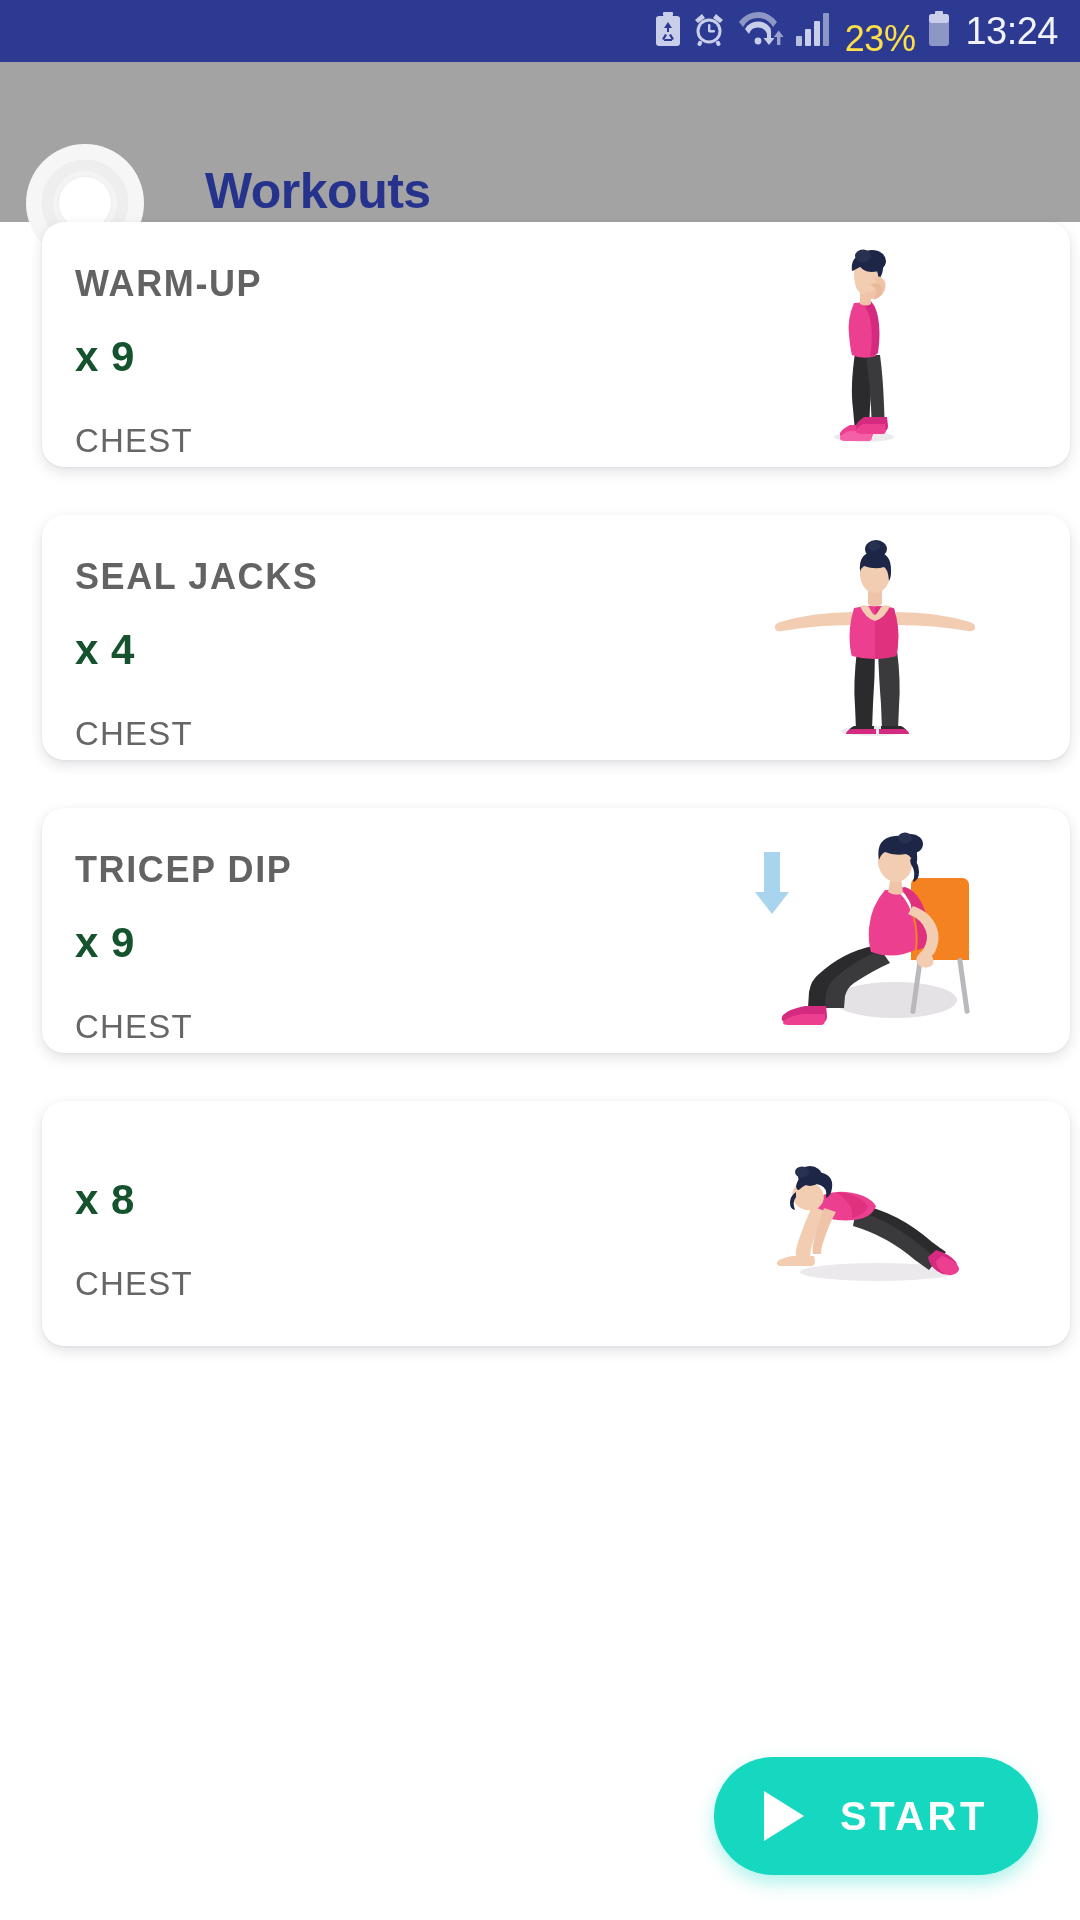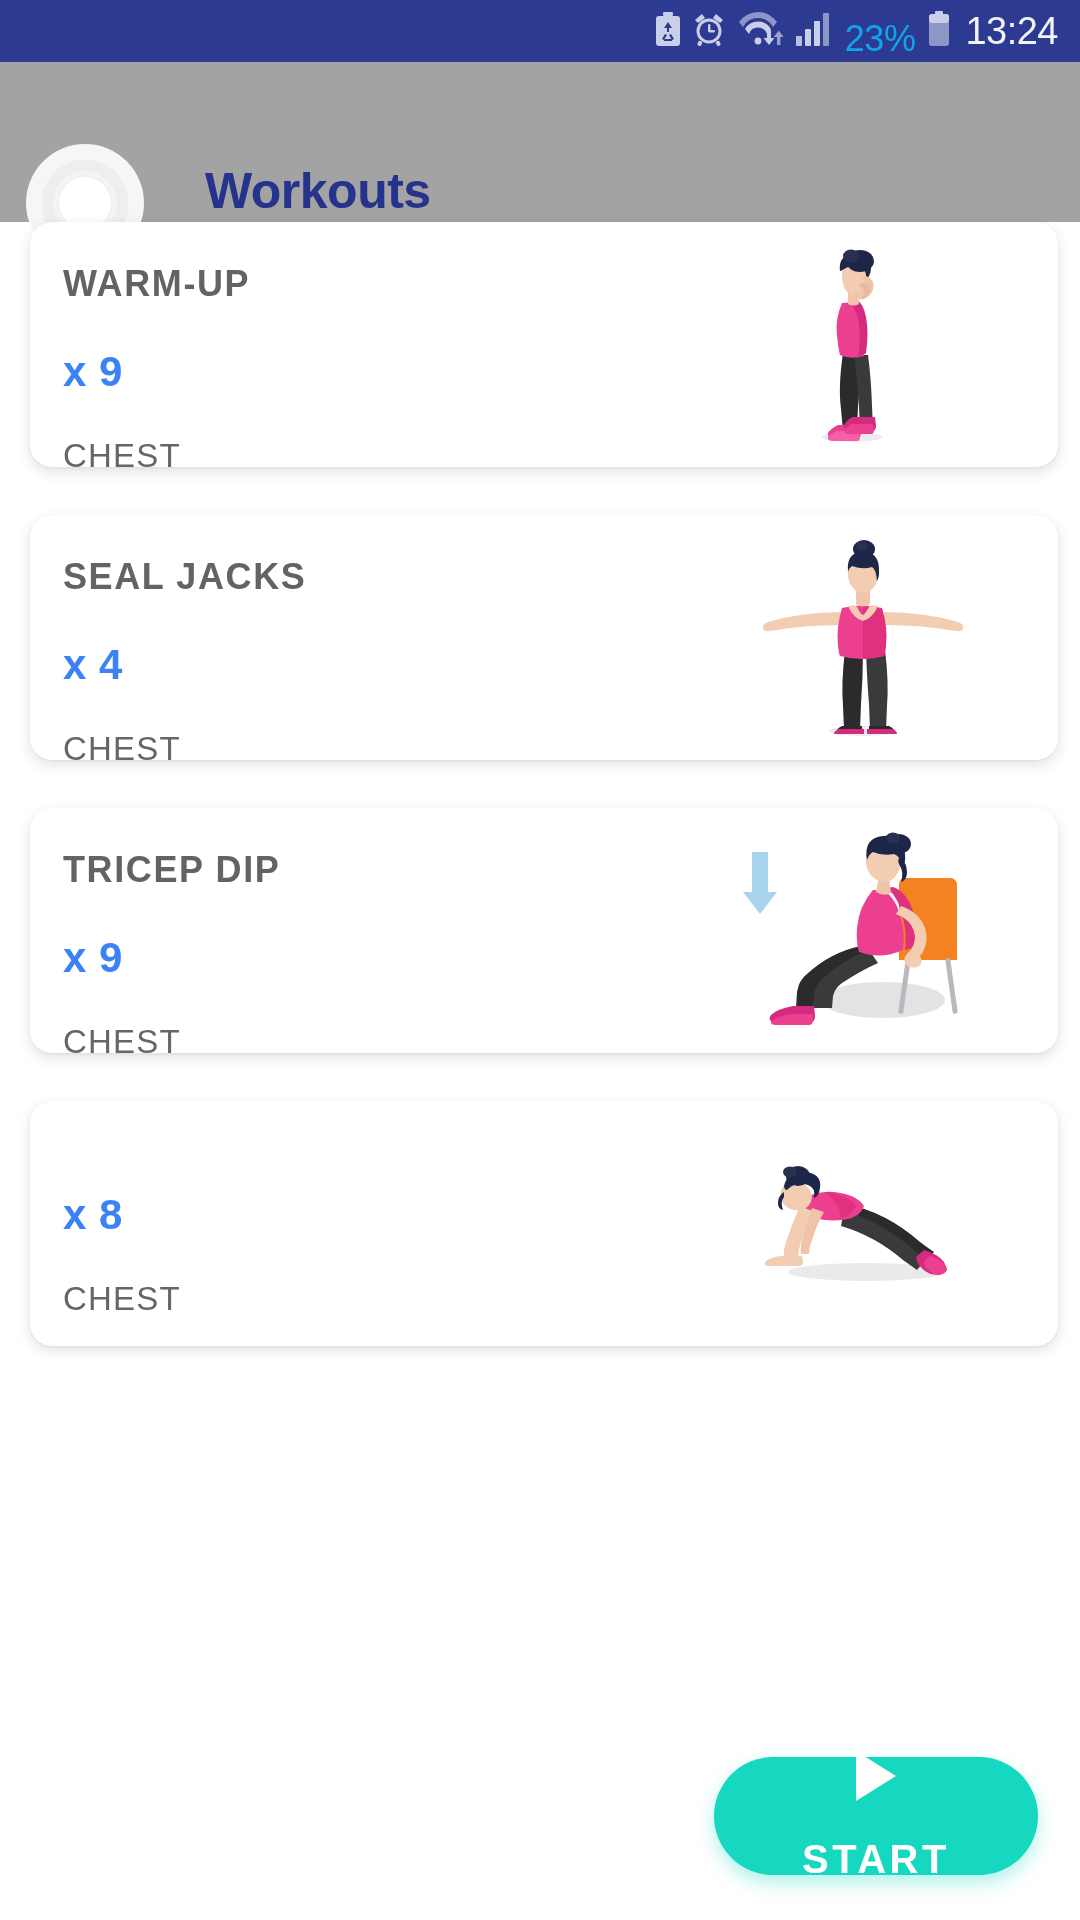--- a/index.html
+++ b/index.html
@@ -13,21 +13,21 @@
   
   .statusbar{
     position:relative;
     width:1080px; height:62px;
     background:#2d3a92;
     display:flex; align-items:center; justify-content:flex-end;
     padding-right:22px; gap:11px;
   }
   .sb-icon{ display:block; }
   .sb-pct{
-    color:#0ea5e9; font-size:36px; font-weight:400;
+    color:#fde047; font-size:36px; font-weight:400;
     letter-spacing:-0.5px; line-height:1;
     margin-left:2px; margin-right:2px;margin-top:16px;
   }
   .sb-time{
     color:#f2f3fa; font-size:38px; font-weight:400;
     letter-spacing:-0.5px; line-height:1; margin-left:4px;
   }
 
   
   .header{
@@ -56,46 +56,46 @@
   .page-title{
     position:absolute; left:205px; top:100px;
     color:#26338c;
     font-size:50px; font-weight:bold;
     letter-spacing:-0.5px;
   }
 
   
   .list{
     position:relative;
-    padding:0 30px;
+    padding:0 42px;
   }
   .card{
     position:relative;
     width:1028px; height:245px;
     background:#ffffff;
     border-radius:22px;
     box-shadow:0 5px 14px rgba(40,40,60,.13), 0 1px 3px rgba(40,40,60,.06);
     margin-bottom:48px;
     overflow:hidden;
   }
   .card-text{
     position:absolute; left:33px; top:44px;
   }
   .ex-name{
     color:#636363;
     font-size:36px; font-weight:bold;
     letter-spacing:1.6px;
     line-height:1;
   }
   .ex-reps{
-    color:#3b82f6;
+    color:#14532d;
     font-size:42px; font-weight:bold;
     letter-spacing:0.5px;
     line-height:1;
-    margin-top:49px;
+    margin-top:34px;
   }
   .ex-group{
     color:#666666;
     font-size:33px; font-weight:400;
     letter-spacing:1.2px;
     line-height:1;
     margin-top:46px;
   }
   .card-illu{
     position:absolute; right:30px; top:0;
@@ -110,21 +110,20 @@
   }
   .start-btn{
     width:324px; height:118px;
     background:#16d8c0;
     border-radius:59px;
     border:none;
     display:flex; align-items:center; justify-content:center;
     gap:36px;
     box-shadow:0 8px 18px rgba(22,216,192,.34);
     cursor:pointer;
-    flex-direction:column;
   }
   .start-btn .play{
     width:0; height:0;
     border-left:40px solid #ffffff;
     border-top:25px solid transparent;
     border-bottom:25px solid transparent;
   }
   .start-btn .lbl{
     color:#ffffff;
     font-size:40px; font-weight:bold;

